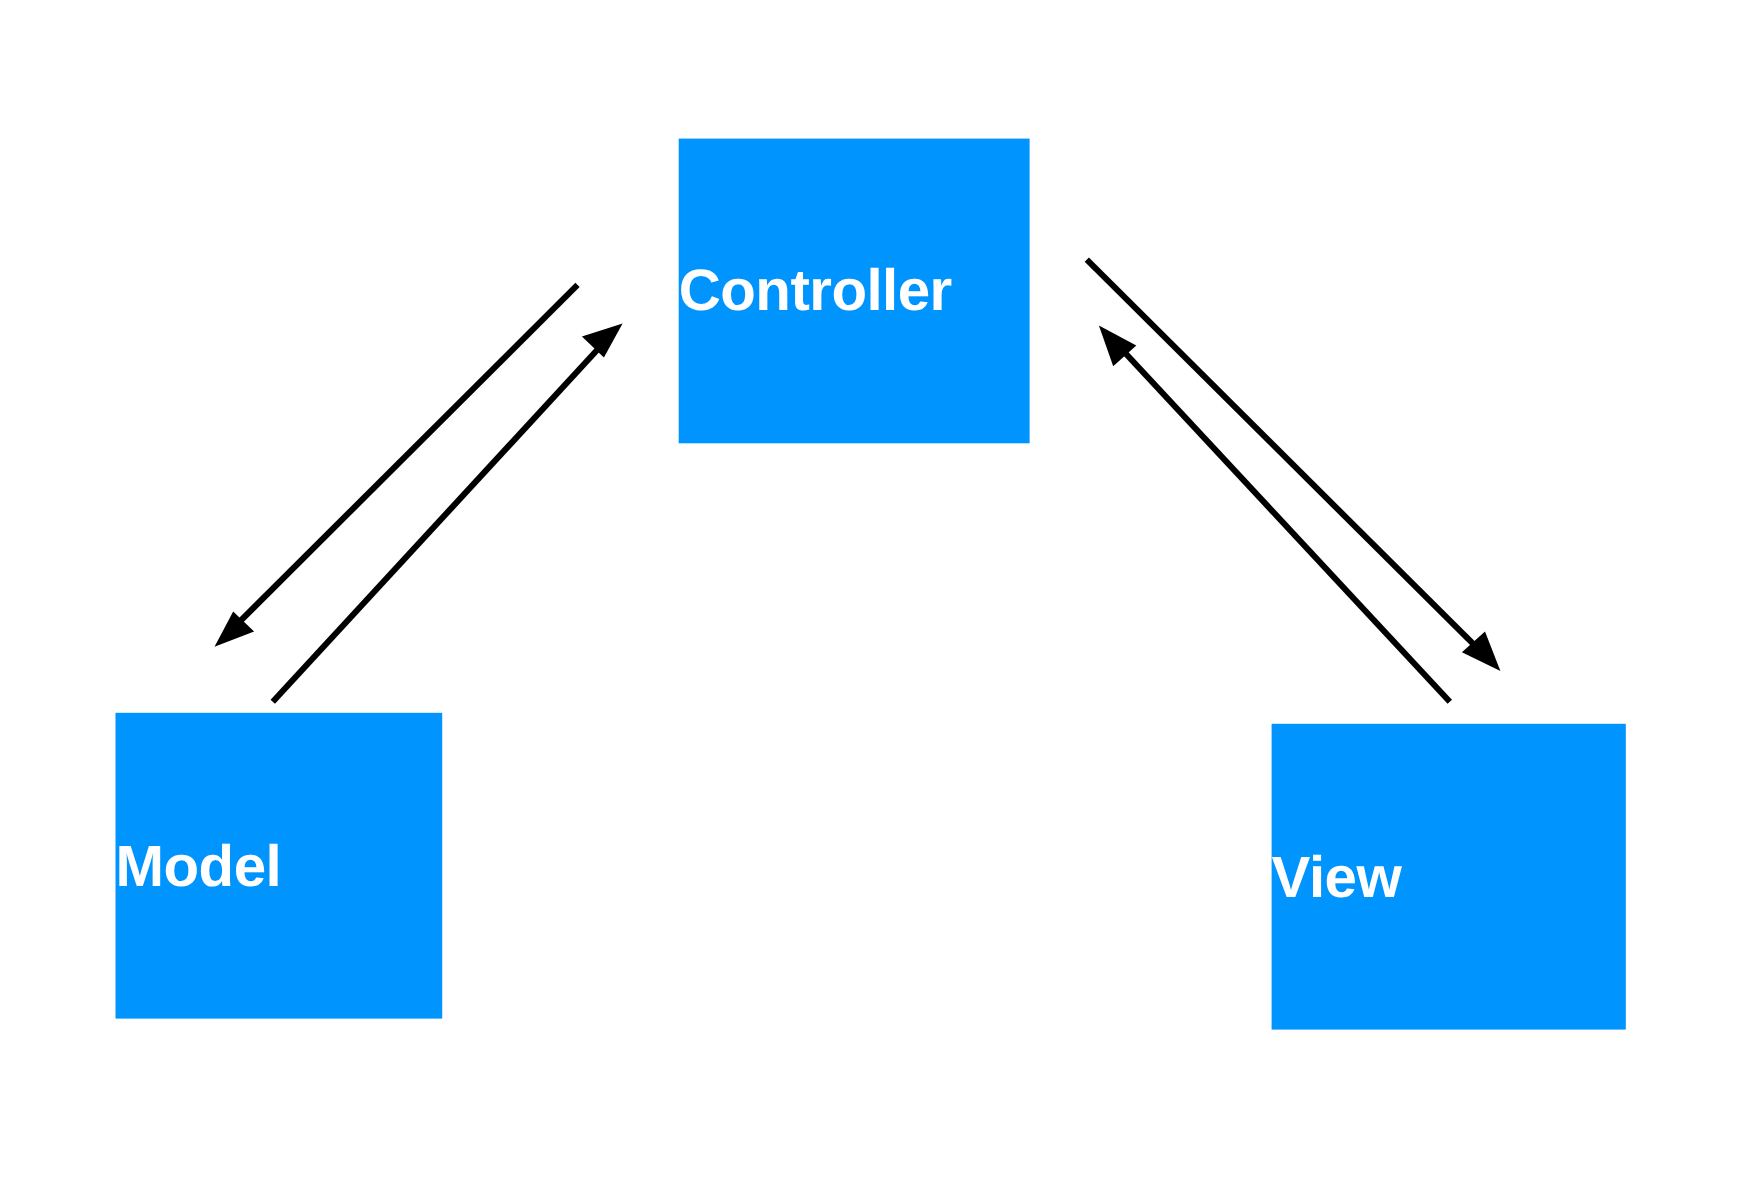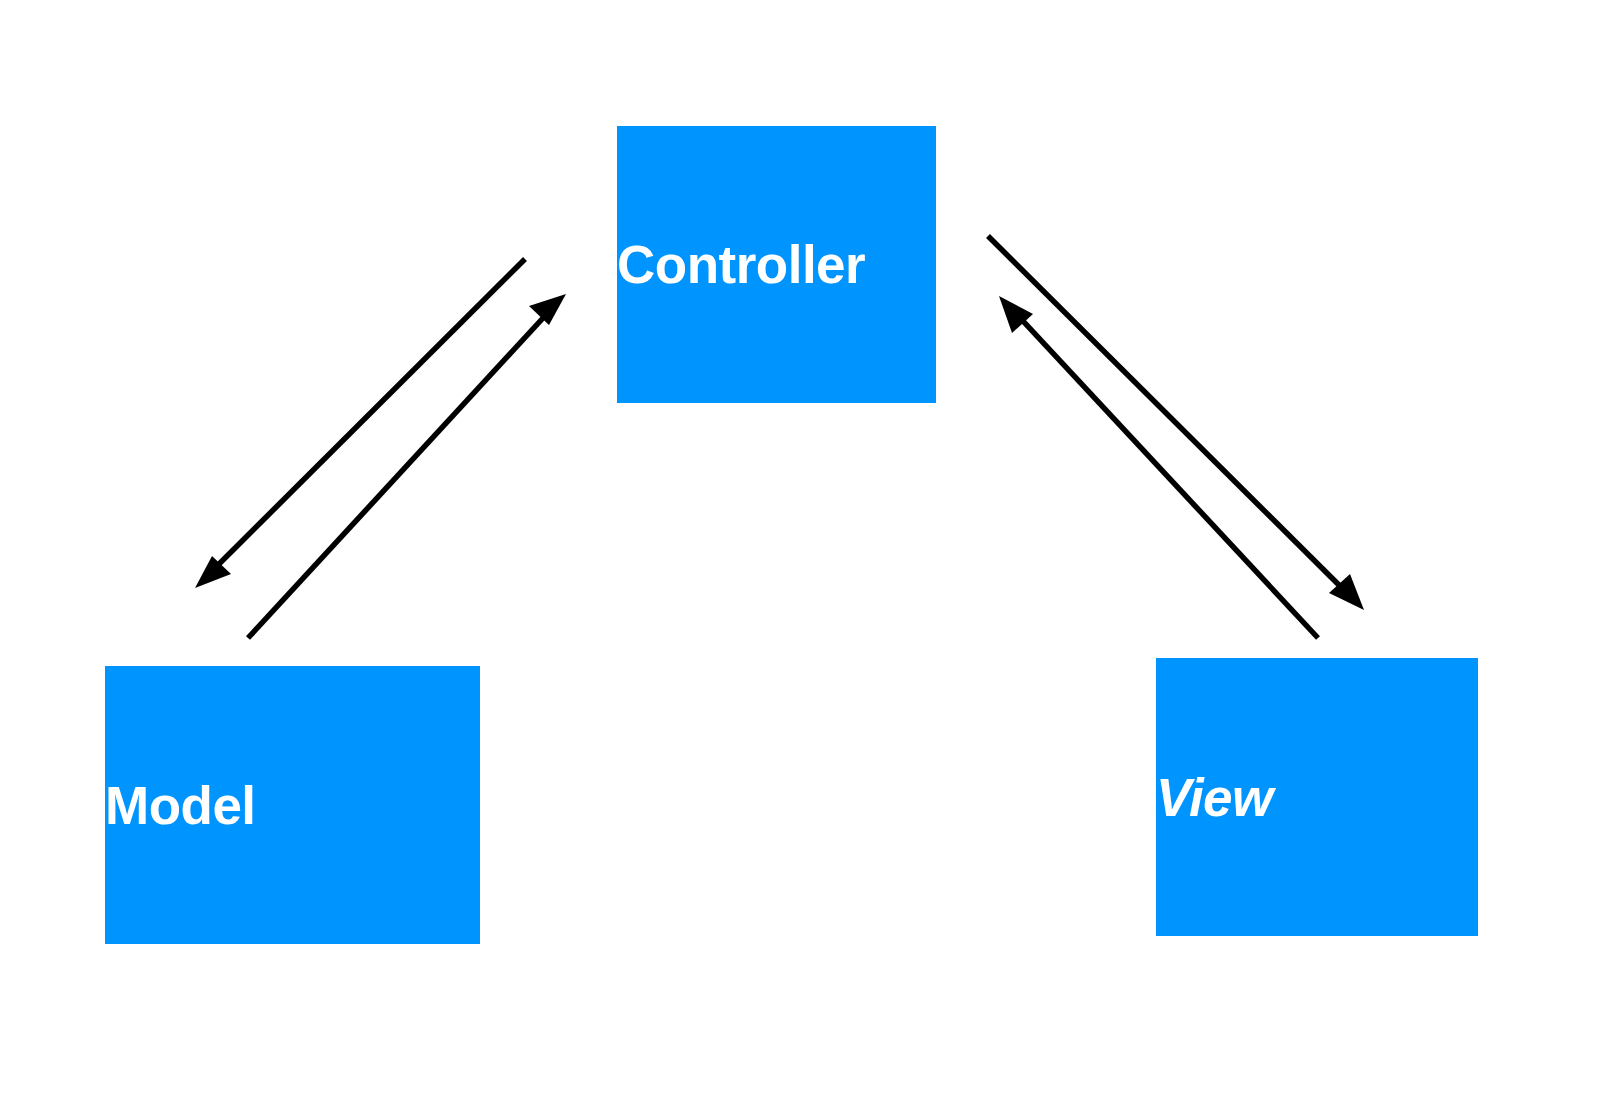--- a/index.html
+++ b/index.html
@@ -42,21 +42,20 @@
     left: 105px;
     top: 658px;
     width: 319px;
     height: 278px;
   }
   #node-view {
     left: 1156px;
     top: 658px;
     width: 322px;
     height: 278px;
-    font-style: italic;
   }
   #edges {
     position: absolute;
     left: 0;
     top: 0;
     width: 1600px;
     height: 1093px;
     pointer-events: none;
   }
   .edge-line {
@@ -93,21 +92,21 @@
     <g>
       <line class="edge-line" stroke="#000000" x1="1318" y1="638" x2="1010" y2="307"></line>
       <polygon class="edge-head" fill="#000000" points="999,296 1012,333 1033,314"></polygon>
     </g>
   </svg>
 
   <div class="node" id="node-controller" style="left: 617px; top: 126px; width: 319px; height: 277px; background: rgb(0, 148, 255); color: rgb(255, 255, 255);">
     <span>Controller</span>
   </div>
 
-  <div class="node" id="node-model" style="left: 105px; top: 666px; width: 375px; height: 278px; background: rgb(0, 148, 255); color: rgb(255, 255, 255);">
+  <div class="node" id="node-model" style="left: 105px; top: 648px; width: 297px; height: 278px; background: rgb(0, 148, 255); color: rgb(255, 255, 255);">
     <span>Model</span>
   </div>
 
   <div class="node" id="node-view" style="left: 1156px; top: 658px; width: 322px; height: 278px; background: rgb(0, 148, 255); color: rgb(255, 255, 255);">
     <span>View</span>
   </div>
 
 </div>
 
 </body></html>

